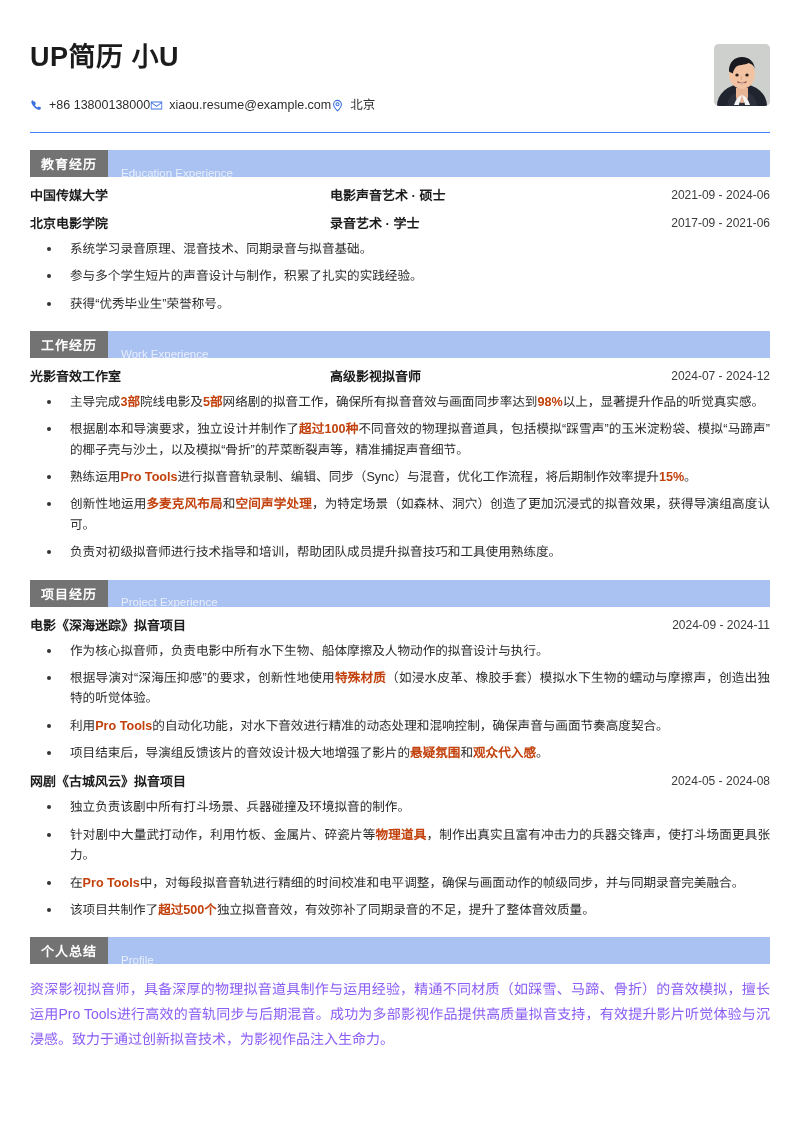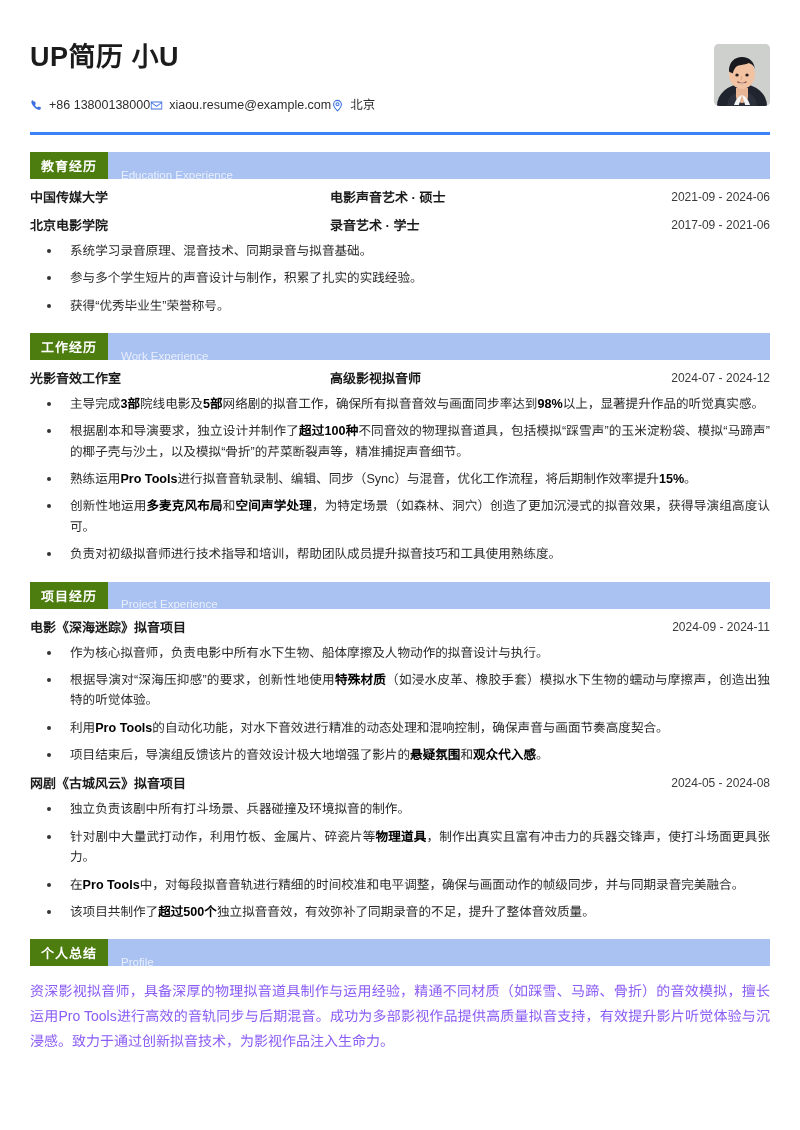--- a/index.html
+++ b/index.html
@@ -24,21 +24,21 @@
     padding: 0 30px;
     background: #ffffff;
     overflow: hidden;
   }
 
   
   .resume-header {
     position: relative;
     padding-top: 42px;
     padding-bottom: 10px;
-    border-bottom: 3px solid #3b82f6;
+    border-bottom: 1px solid #3b82f6;
   }
   .name-line {
     font-size: 27px;
     font-weight: bold;
     letter-spacing: 0.5px;
     color: #1b1b1b;
     line-height: 1.15;
     margin: 0 0 26px 0;
     white-space: nowrap;
   }
@@ -82,21 +82,21 @@
   
   .section { margin-top: 17px; }
   .sec-bar {
     display: flex;
     align-items: stretch;
     height: 27px;
     background: #a9c2f2;
     overflow: hidden;
   }
   .sec-bar .cn {
-    background: #4d7c0f;
+    background: #737373;
     color: #ffffff;
     font-size: 13px;
     font-weight: bold;
     letter-spacing: 1px;
     display: flex;
     align-items: center;
     padding: 0 11px;
     white-space: nowrap;
   }
   .sec-bar .en {
@@ -156,21 +156,21 @@
   ul.bullets > li::before {
     content: "";
     position: absolute;
     left: 17px;
     top: 8px;
     width: 4px;
     height: 4px;
     border-radius: 50%;
     background: #333333;
   }
-  ul.bullets b { font-weight: bold; color: #000000; }
+  ul.bullets b { font-weight: bold; color: #c2410c; }
 
   
   .profile-text {
     margin-top: 13px;
     font-size: 14px;
     line-height: 1.78;
     color: #8b5cf6;
     text-align: justify;
   }
 </style>

